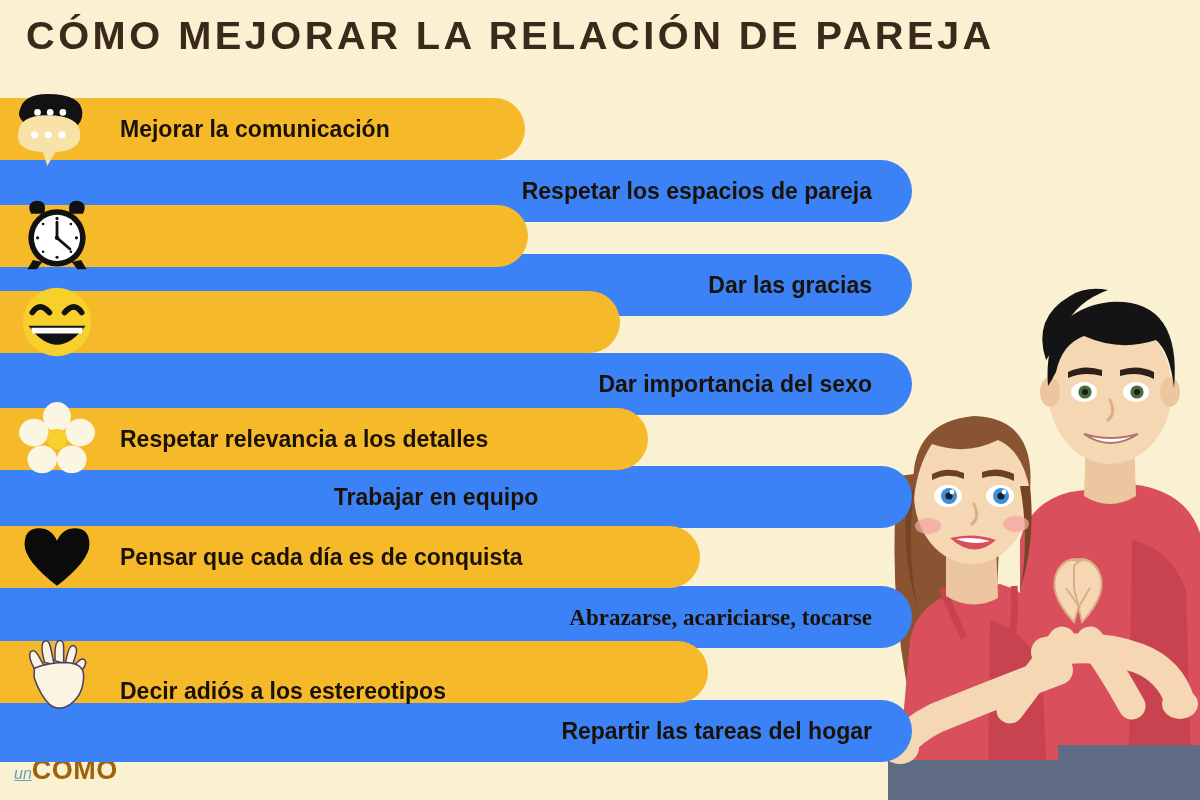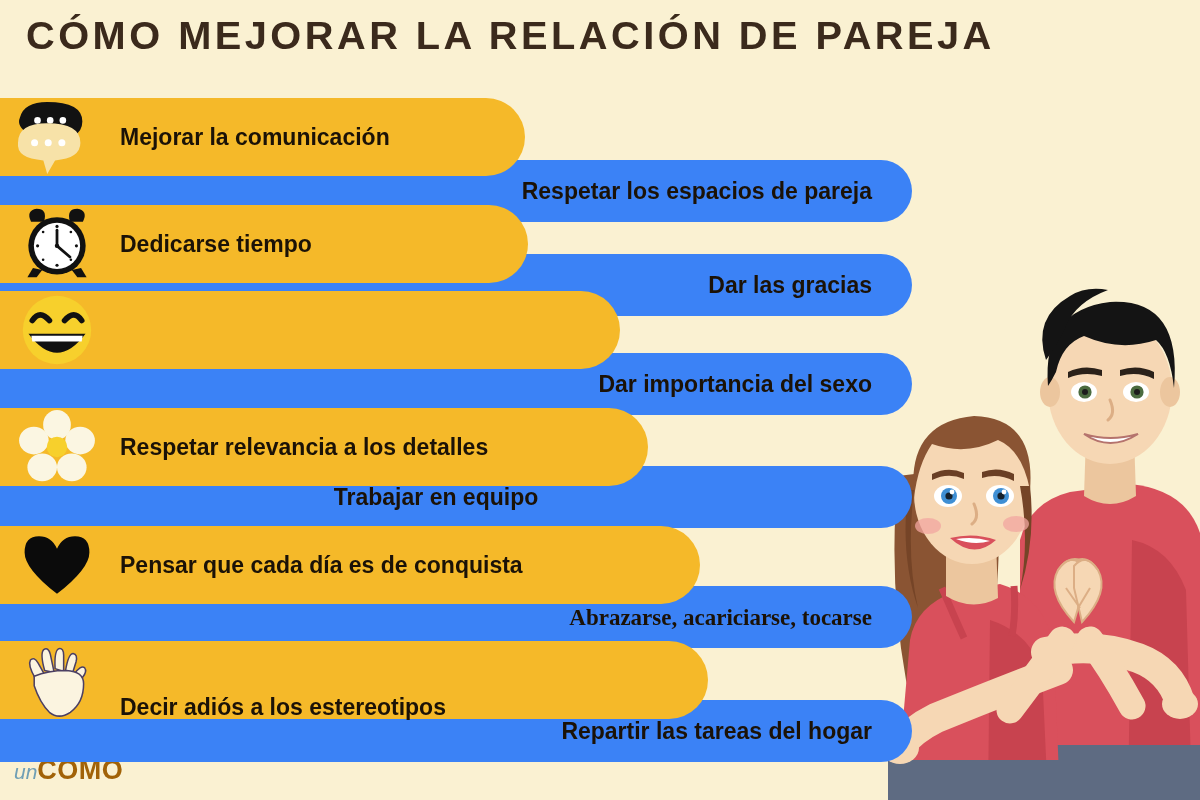--- a/index.html
+++ b/index.html
@@ -20,21 +20,21 @@
     transform:scaleX(1.02);transform-origin:left center;
   }
 
   
   .bar{
     position:absolute;left:0;
     border-top-right-radius:42px;border-bottom-right-radius:42px;
     display:flex;align-items:center;
     box-sizing:border-box;
   }
-  .bar.dark{background:#f5b929;height:78px;}
+  .bar.dark{background:#f5b929;height:62px;}
   .bar.light{background:#3b82f6;height:62px;}
   .bar .label{
     font-size:23px;font-weight:bold;color:#1b1207;
     white-space:nowrap;line-height:1;
   }
   .bar.dark .label{margin-left:0;}
   .bar.light{justify-content:flex-end;}
   .bar.light .label{margin-right:40px;}
 
   
@@ -45,21 +45,21 @@
     pointer-events:none;
   }
   .iconslot svg{display:block;overflow:visible;}
 
   
   .logo{
     position:absolute;left:14px;top:757px;
     font-size:27px;font-weight:bold;letter-spacing:.5px;
     line-height:1;white-space:nowrap;
   }
-  .logo .un{color:#6f9fb5;font-style:italic;font-weight:normal;font-size:21px;letter-spacing:0;}
+  .logo .un{color:#6f9fb5;font-style:italic;font-weight:normal;font-size:16px;letter-spacing:0;text-decoration:underline;}
   .logo .como{color:#a16207;position:relative;}
   .logo .dot{
     position:absolute;left:48px;top:-9px;width:5px;height:5px;border-radius:50%;
     background:#ef9a20;
   }
 
   
   .couple{position:absolute;right:0;bottom:0;width:330px;height:560px;}
   .couple svg{display:block;}
 </style>
@@ -202,21 +202,20 @@
           <circle cx="55" cy="27" r="1.4"></circle>
               <circle cx="25" cy="57" r="1.4"></circle>
           <circle cx="55" cy="57" r="1.4"></circle>
               <circle cx="25" cy="27" r="1.4"></circle>
         </g>
         <path d="M40 42 L40 25" stroke="#111" stroke-width="3" stroke-linecap="round"></path>
         <path d="M40 42 L54 54" stroke="#111" stroke-width="3" stroke-linecap="round"></path>
         <circle cx="40" cy="42" r="2.4" fill="#111"></circle>
       </svg>
         </span>
-        <span class="label" style="margin-left: 120px;">Dedicarse tiempo</span>
       </div>
       <div class="bar light" style="top: 254px; width: 912px; z-index: 5;">
         <span class="label">Dar las gracias</span>
       </div>
       <div class="bar dark" style="top: 291px; width: 620px; z-index: 6;">
         <span class="iconslot">
           <svg viewBox="0 0 80 80" width="76" height="76">
         <circle cx="40" cy="40" r="36" fill="#f7d02c"></circle>
         <path d="M14 30 Q22 18 32 30" stroke="#111" stroke-width="6" fill="none" stroke-linecap="round"></path>
         <path d="M48 30 Q58 18 66 30" stroke="#111" stroke-width="6" fill="none" stroke-linecap="round"></path>

